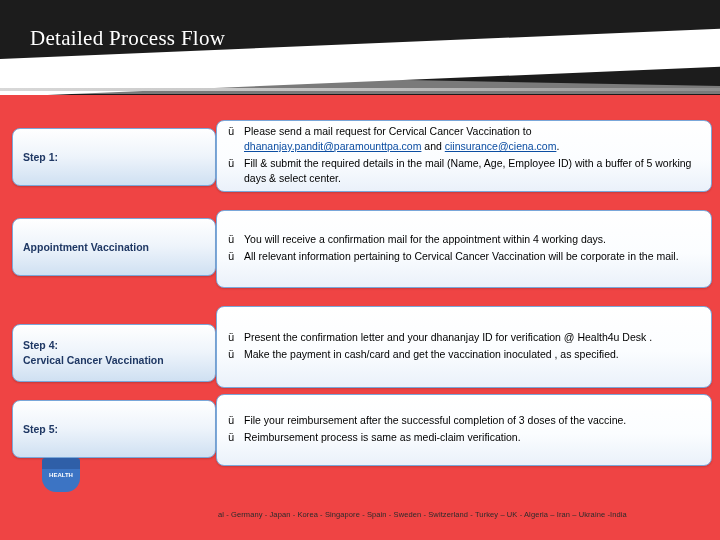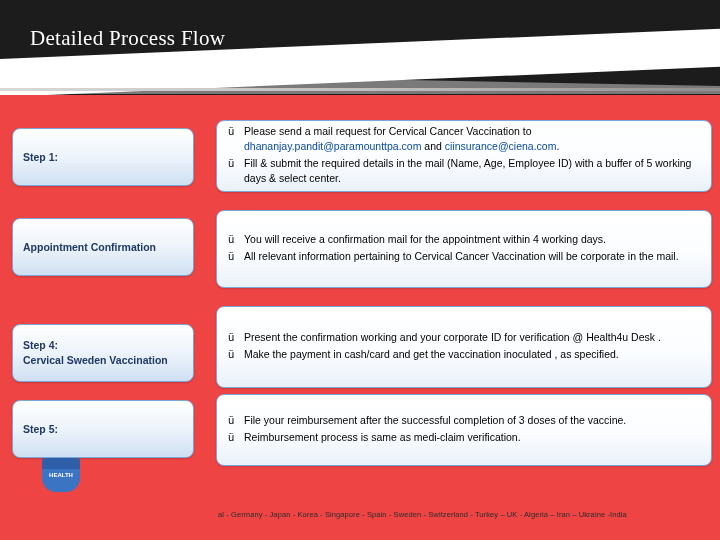--- a/index.html
+++ b/index.html
@@ -82,21 +82,21 @@
 
   
   .row {
     position: absolute;
     left: 0;
     width: 720px;
   }
   .step-box {
     position: absolute;
     left: 12px;
-    width: 182px;
+    width: 204px;
     border: 1px solid #7aa7d9;
     border-radius: 8px;
     background: linear-gradient(to bottom, #ffffff 0%, #eef4fb 48%, #cfe0f2 100%);
     box-shadow: 0 1px 2px rgba(0,0,0,0.18);
     box-sizing: border-box;
     padding: 8px 10px;
     display: flex;
     flex-direction: column;
     justify-content: center;
   }
@@ -136,20 +136,21 @@
     padding-top: 0px;
   }
   .bullet-text {
     font-size: 10.5px;
     color: #000000;
     line-height: 15px;
     flex: 1;
   }
   .bullet-text .lnk {
     color: #0b4da2;
+    text-decoration: underline;
   }
 
   
   .logo {
     position: absolute;
     left: 42px;
     top: 458px;
     width: 38px;
     height: 34px;
   }
@@ -212,42 +213,42 @@
             <span class="bullet-text"><span>Please send a mail request for Cervical Cancer Vaccination to </span><span class="lnk">dhananjay.pandit@paramounttpa.com</span><span> and </span><span class="lnk">ciinsurance@ciena.com</span><span>.</span></span>
           </div>
           <div class="bullet-row">
             <span class="bullet-mark">ü</span>
             <span class="bullet-text"><span>Fill &amp; submit the required details in the mail (Name, Age, Employee ID) with a buffer of 5 working days  &amp; select center.</span></span>
           </div>
         </div>
       </div>
       <div class="row">
         <div class="step-box" style="top: 218px; height: 58px;">
-          <div class="step-line">Appointment Confirmation</div>
+          <div class="step-line">Appointment Vaccination</div>
         </div>
         <div class="detail-box" style="top: 210px; height: 78px;">
           <div class="bullet-row">
             <span class="bullet-mark">ü</span>
             <span class="bullet-text"><span>You will receive a confirmation mail for the appointment within 4  working days.</span></span>
           </div>
           <div class="bullet-row">
             <span class="bullet-mark">ü</span>
             <span class="bullet-text"><span>All relevant information pertaining to Cervical Cancer Vaccination  will be corporate in the mail.</span></span>
           </div>
         </div>
       </div>
       <div class="row">
         <div class="step-box" style="top: 324px; height: 58px;">
           <div class="step-line">Step 4:</div>
-          <div class="step-line">Cervical Sweden Vaccination</div>
+          <div class="step-line">Cervical Cancer Vaccination</div>
         </div>
         <div class="detail-box" style="top: 306px; height: 82px;">
           <div class="bullet-row">
             <span class="bullet-mark">ü</span>
-            <span class="bullet-text"><span>Present the confirmation working and your corporate ID for verification @ Health4u  Desk .</span></span>
+            <span class="bullet-text"><span>Present the confirmation letter and your dhananjay ID for verification @ Health4u  Desk .</span></span>
           </div>
           <div class="bullet-row">
             <span class="bullet-mark">ü</span>
             <span class="bullet-text"><span>Make the payment in cash/card  and get the vaccination inoculated , as specified.</span></span>
           </div>
         </div>
       </div>
       <div class="row">
         <div class="step-box" style="top: 400px; height: 58px;">
           <div class="step-line">Step 5:</div>

